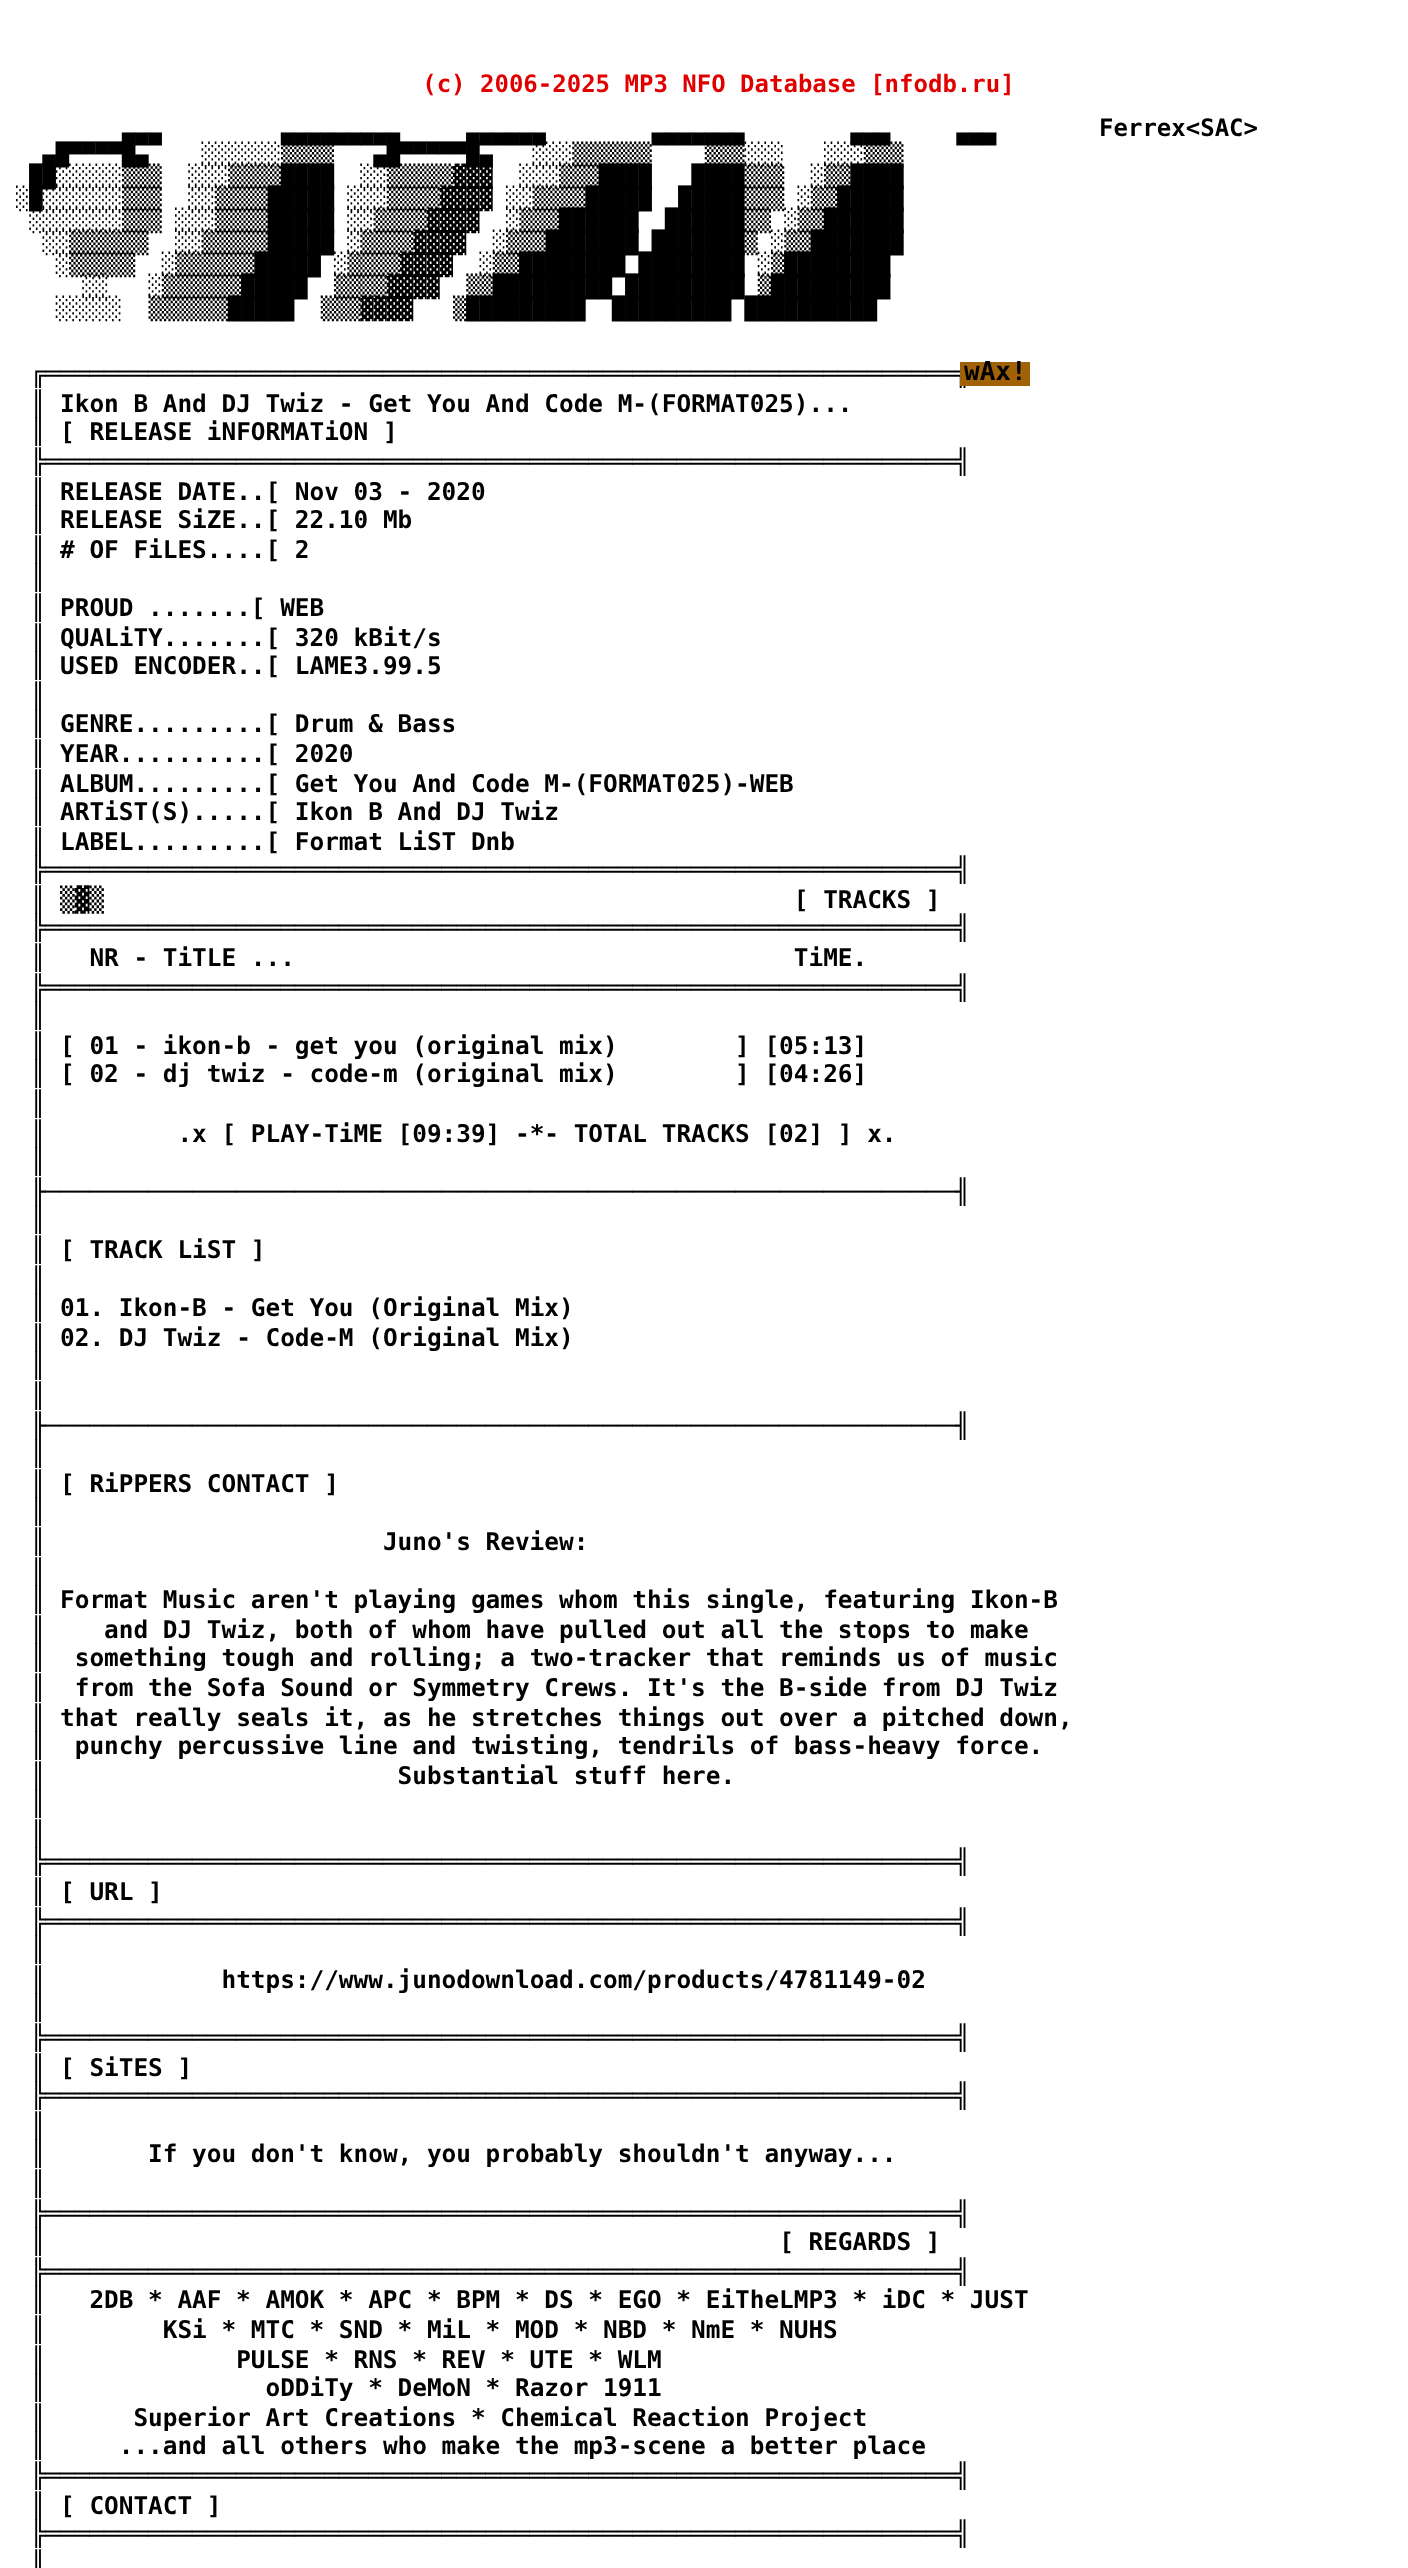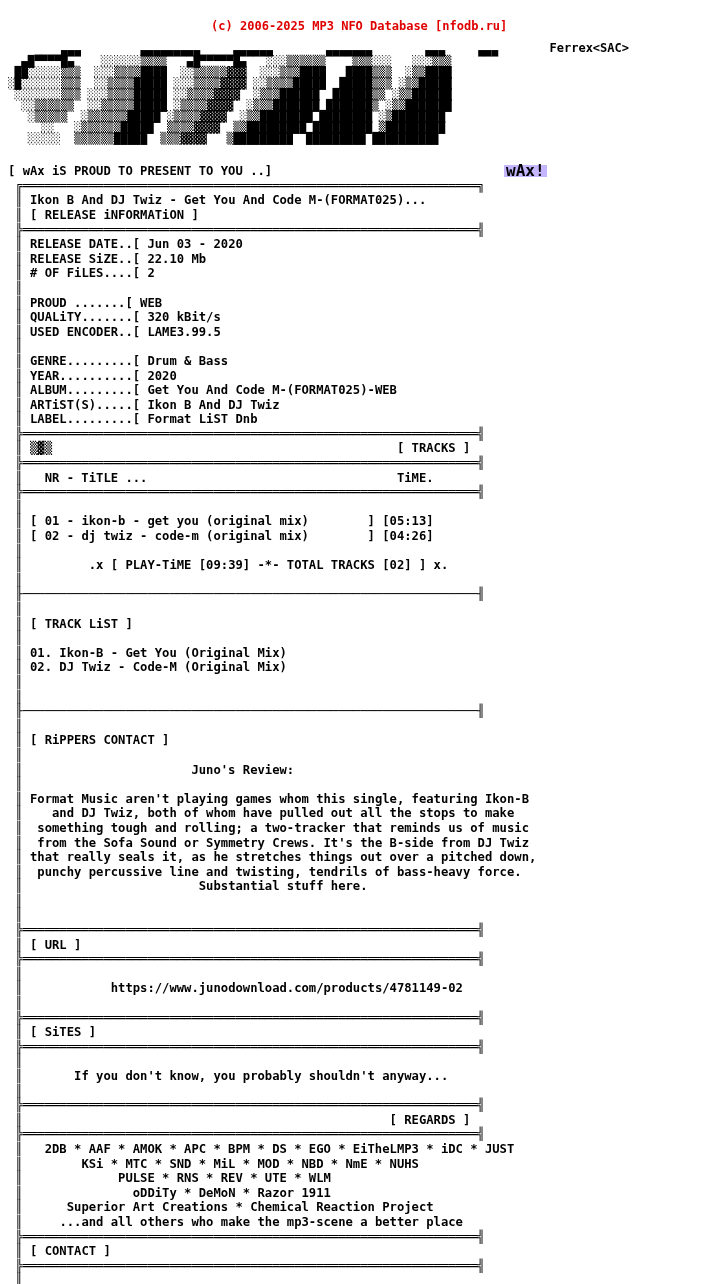--- a/index.html
+++ b/index.html
@@ -16,21 +16,21 @@
     position: relative;
   }
 
   
   #banner {
     text-align: center;
     font-size: 12px;
     line-height: 16px;
     font-weight: bold;
     letter-spacing: 0px;
-    padding-top: 2px;
+    padding-top: 18px;
     white-space: pre;
   }
 
   
   #logo-wrap {
     position: relative;
     height: 118px;
   }
   #logo {
     position: absolute;
@@ -50,27 +50,27 @@
     font-size: 12px;
     line-height: 12px;
     font-weight: bold;
     white-space: pre;
     background: #ffffff;
     padding: 0 1px;
     z-index: 5;
   }
   #wax-sig {
     position: absolute;
-    left: 504px;
+    left: 480px;
     top: 131px;
-    font-size: 16px;
+    font-size: 13px;
     line-height: 12px;
     font-weight: bold;
     white-space: pre;
-    background: #c4b5fd;
+    background: #a16207;
     padding: 0 2px;
     z-index: 5;
   }
 
   
   .ascii {
     font-family: "DejaVu Sans Mono", "Liberation Mono", monospace;
     font-size: 12.2px;
     line-height: 14.6px;
     white-space: pre;
@@ -95,26 +95,26 @@
 ░█░░░░░░▒▒▒  ░░▒▒▒▒█████ ░░░▒▒▒▒▓▓▓▓ ░░▒▒▒▒█████  █████▒▒▒ ░▒▒█████
  ░░░░░░░▒▒▒ ░░░▒▒▒▒█████ ░░▒▒▒▒▓▓▓▓  ░▒▒▒██████  ██████▒▒ ░▒▒██████
   ░░▒▒▒▒▒▒  ░░▒▒▒▒▒█████ ░▒▒▒▒▓▓▓▓  ░▒▒▒███████ ███████▒ ░▒▒███████
    ░▒▒▒▒▒  ░▒▒▒▒▒▒█████ ░▒▒▒▒▓▓▓▓  ░▒▒████████ ████████ ░▒████████
      ░░   ░▒▒▒▒▒▒█████  ▒▒▒▒▓▓▓▓  ▒▒█████████ █████████ ▒█████████
    ░░░░░  ▒▒▒▒▒▒█████  ▒▒▒▓▓▓▓   ▒█████████  █████████ ██████████</pre>
   <div id="ferrex-sig">Ferrex&lt;SAC&gt;</div>
   <div id="wax-sig">wAx!</div>
 </div>
 
-<pre class="ascii pad"><span>[ wAx iS PROUD TO PRESENT TO YOU ..]</span>
+<pre class="ascii pad">
  ╔══════════════════════════════════════════════════════════════╗
  ║ <span>Ikon B And DJ Twiz - Get You And Code M-(FORMAT025)...</span>
  ║ <span>[ RELEASE iNFORMATiON ]</span>
  ╠══════════════════════════════════════════════════════════════╣
- ║ <span>RELEASE DATE..[</span> <span>Jun 03 - 2020</span>
+ ║ <span>RELEASE DATE..[</span> <span>Nov 03 - 2020</span>
  ║ <span>RELEASE SiZE..[</span> <span>22.10 Mb</span>
  ║ <span># OF FiLES....[</span> <span>2</span>
  ║
  ║ <span>PROUD .......[</span> <span>WEB</span>
  ║ <span>QUALiTY.......[</span> <span>320 kBit/s</span>
  ║ <span>USED ENCODER..[</span> <span>LAME3.99.5</span>
  ║
  ║ <span>GENRE.........[</span> <span>Drum &amp; Bass</span>
  ║ <span>YEAR..........[</span> <span>2020</span>
  ║ <span>ALBUM.........[</span> <span>Get You And Code M-(FORMAT025)-WEB</span>

